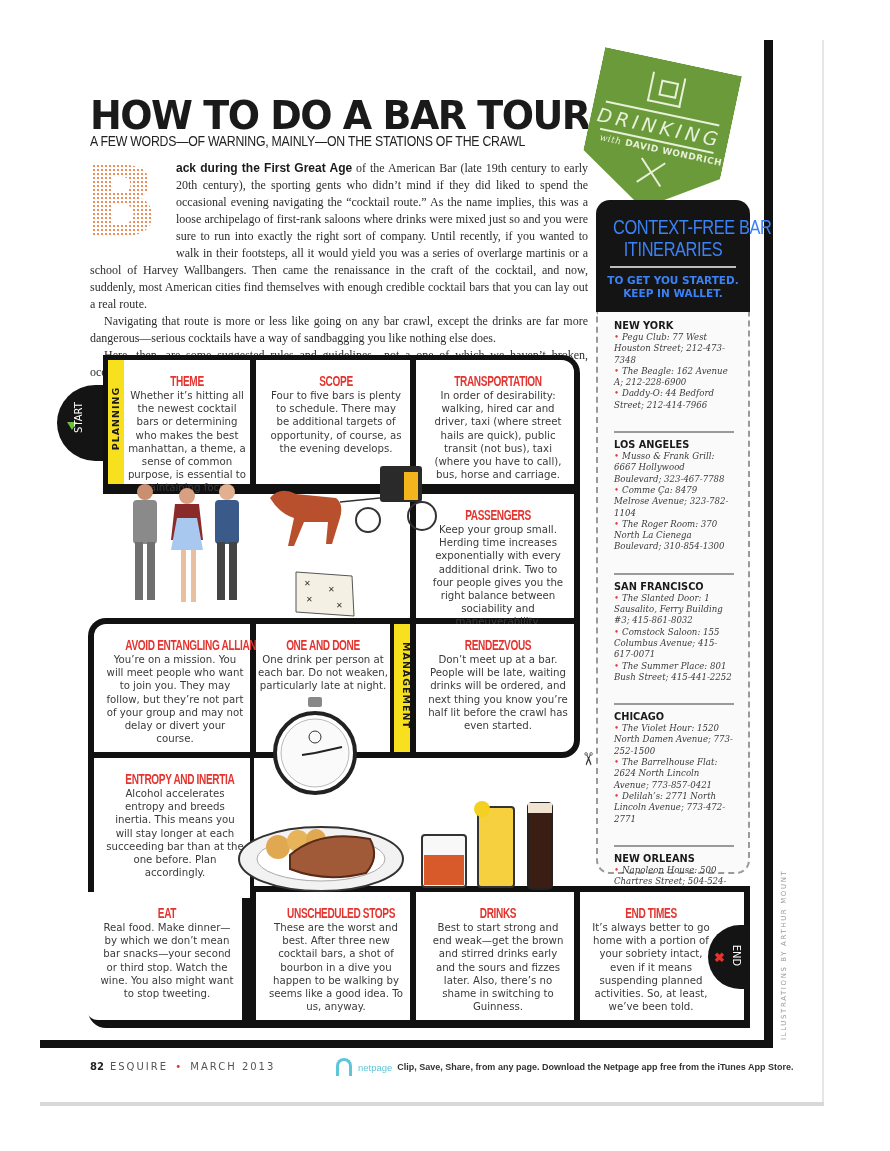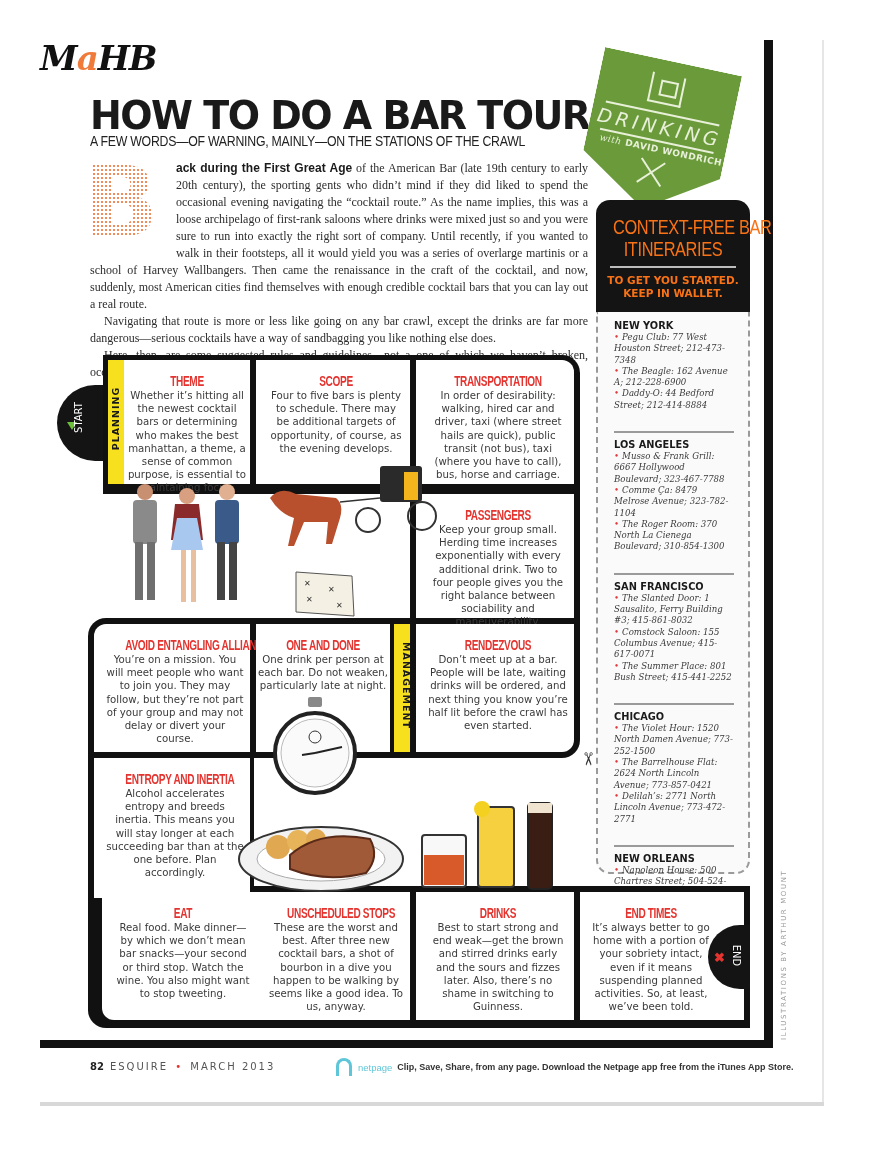--- a/index.html
+++ b/index.html
@@ -38,21 +38,21 @@
   .badge-line { position: absolute; left: 12px; right: 12px; height: 2px; background: #e8f0d8; }
   .badge-title { position: absolute; left: 0; right: 0; top: 56px; font-family: "DejaVu Sans", sans-serif; font-size: 19px; letter-spacing: 4px; font-style: italic; }
   .badge-with { position: absolute; left: 12px; right: 0; top: 84px; font-size: 9px; font-weight: bold; font-family: "DejaVu Sans", sans-serif; letter-spacing: 0.5px; }
   .badge-with .script { font-family: "DejaVu Serif", serif; font-style: italic; font-weight: normal; font-size: 9px; margin-right: 4px; }
   .badge-cross { position: absolute; left: 56px; top: 98px; width: 30px; height: 30px; }
   .badge-cross::before, .badge-cross::after { content: ""; position: absolute; left: 14px; top: -2px; width: 1.5px; height: 34px; background: #e8f0d8; }
   .badge-cross::before { transform: rotate(45deg); }
   .badge-cross::after { transform: rotate(-45deg); }
 
   
-  .card-head { position: absolute; left: 596px; top: 200px; width: 154px; height: 145px; background: #141414; border-radius: 14px 14px 0 0; color: #f97316; text-align: center; }
+  .card-head { position: absolute; left: 596px; top: 200px; width: 154px; height: 145px; background: #141414; border-radius: 14px 14px 0 0; color: #3b82f6; text-align: center; }
   .card-title { position: absolute; left: 0; right: 0; top: 16px; font-family: "Liberation Sans", sans-serif; font-size: 21px; line-height: 22px; letter-spacing: -0.5px; transform: scaleX(0.78); transform-origin: center top; white-space: nowrap; }
   .card-rule { position: absolute; left: 14px; right: 14px; top: 66px; height: 2px; background: #bdbdbd; }
   .card-sub { position: absolute; left: 0; right: 0; top: 74px; font-family: "DejaVu Sans", sans-serif; font-weight: bold; font-size: 10.5px; line-height: 13px; }
   .card-body { position: absolute; left: 596px; top: 312px; width: 154px; height: 562px; border: 2px dashed #9a9a9a; border-top: none; border-radius: 0 0 14px 14px; background: #fafafa; padding: 8px 14px 0 16px; }
   .city { margin-bottom: 6px; padding-bottom: 20px; border-bottom: 2px solid #9a9a9a; }
   .city:last-child { border-bottom: none; }
   .city-name { font-family: "DejaVu Sans", sans-serif; font-weight: bold; font-size: 9.8px; color: #1a1a1a; margin-bottom: 1px; }
   .venue { font-family: "DejaVu Serif", serif; font-style: italic; font-size: 8.6px; line-height: 11.3px; color: #3a3a3a; }
   .venue .bullet { color: #e03a3a; font-style: normal; margin-right: 3px; }
   .scissors { position: absolute; left: 580px; top: 748px; font-size: 18px; color: #333; transform: rotate(90deg); }
@@ -86,21 +86,20 @@
 </style>
 </head>
 <body>
 
 <div class="page">
 
   <div class="page-edge"></div>
   <div class="bottom-shadow"></div>
   <div class="right-rule"></div>
 
-  <div class="logo"><span>M</span><span class="accent">a</span><span>HB</span></div>
 
   <div class="headline">HOW TO DO A BAR TOUR</div>
   <div class="subhead">A FEW WORDS—OF WARNING, MAINLY—ON THE STATIONS OF THE CRAWL</div>
 
   <div class="intro">
     <div class="float-spacer"></div>
     <p><span class="bold-start">ack during the First Great Age</span><span> of the American Bar (late 19th century to early 20th century), the sporting gents who didn’t mind if they did liked to spend the occasional evening navigating the “cocktail route.” As the name implies, this was a loose archipelago of first-rank saloons where drinks were mixed just so and you were sure to run into exactly the right sort of company. Until recently, if you wanted to walk in their footsteps, all it would yield you was a series of overlarge martinis or a school of Harvey Wallbangers. Then came the renaissance in the craft of the cocktail, and now, suddenly, most American cities find themselves with enough credible cocktail bars that you can lay out a real route.</span></p>
     <p class="indent">Navigating that route is more or less like going on any bar crawl, except the drinks are far more dangerous—serious cocktails have a way of sandbagging you like nothing else does.</p>
     <p class="indent">Here, then, are some suggested rules and guidelines—not a one of which we haven’t broken, occasionally to spectacular effect, but good and sound nonetheless.</p>
   </div>
@@ -127,21 +126,21 @@
     <div class="card-sub">
       <div>TO GET YOU STARTED.</div>
       <div>KEEP IN WALLET.</div>
     </div>
   </div>
   <div class="card-body">
     <div class="city">
       <div class="city-name">NEW YORK</div>
       <div class="venue"><span class="bullet">•</span><span>Pegu Club: 77 West Houston Street; 212-473-7348</span></div>
       <div class="venue"><span class="bullet">•</span><span>The Beagle: 162 Avenue A; 212-228-6900</span></div>
-      <div class="venue"><span class="bullet">•</span><span>Daddy-O: 44 Bedford Street; 212-414-8884</span></div>
+      <div class="venue"><span class="bullet">•</span><span>Daddy-O: 44 Bedford Street; 212-414-7966</span></div>
     </div>
     <div class="city">
       <div class="city-name">LOS ANGELES</div>
       <div class="venue"><span class="bullet">•</span><span>Musso &amp; Frank Grill: 6667 Hollywood Boulevard; 323-467-7788</span></div>
       <div class="venue"><span class="bullet">•</span><span>Comme Ça: 8479 Melrose Avenue; 323-782-1104</span></div>
       <div class="venue"><span class="bullet">•</span><span>The Roger Room: 370 North La Cienega Boulevard; 310-854-1300</span></div>
     </div>
     <div class="city">
       <div class="city-name">SAN FRANCISCO</div>
       <div class="venue"><span class="bullet">•</span><span>The Slanted Door: 1 Sausalito, Ferry Building #3; 415-861-8032</span></div>
@@ -207,21 +206,21 @@
   <div class="cell" style="left:416px;top:624px;width:158px;height:128px;border-radius:0 0 12px 0;">
     <div class="cell-title">RENDEZVOUS</div>
     <div class="cell-body">Don’t meet up at a bar. People will be late, waiting drinks will be ordered, and next thing you know you’re half lit before the crawl has even started.</div>
   </div>
 
   <div class="cell" style="left:94px;top:758px;width:156px;height:140px;">
     <div class="cell-title">ENTROPY AND INERTIA</div>
     <div class="cell-body">Alcohol accelerates entropy and breeds inertia. This means you will stay longer at each succeeding bar than at the one before. Plan accordingly.</div>
   </div>
 
-  <div class="cell" style="left:102px;top:892px;width:156px;height:128px;border-radius:0 0 0 12px;">
+  <div class="cell" style="left:86px;top:892px;width:156px;height:128px;border-radius:0 0 0 12px;">
     <div class="cell-title">EAT</div>
     <div class="cell-body">Real food. Make dinner—by which we don’t mean bar snacks—your second or third stop. Watch the wine. You also might want to stop tweeting.</div>
   </div>
   <div class="cell" style="left:256px;top:892px;width:154px;height:128px;">
     <div class="cell-title">UNSCHEDULED STOPS</div>
     <div class="cell-body">These are the worst and best. After three new cocktail bars, a shot of bourbon in a dive you happen to be walking by seems like a good idea. To us, anyway.</div>
   </div>
   <div class="cell" style="left:580px;top:892px;width:164px;height:128px;padding-right:34px;">
     <div class="cell-title">END TIMES</div>
     <div class="cell-body">It’s always better to go home with a portion of your sobriety intact, even if it means suspending planned activities. So, at least, we’ve been told.</div>

